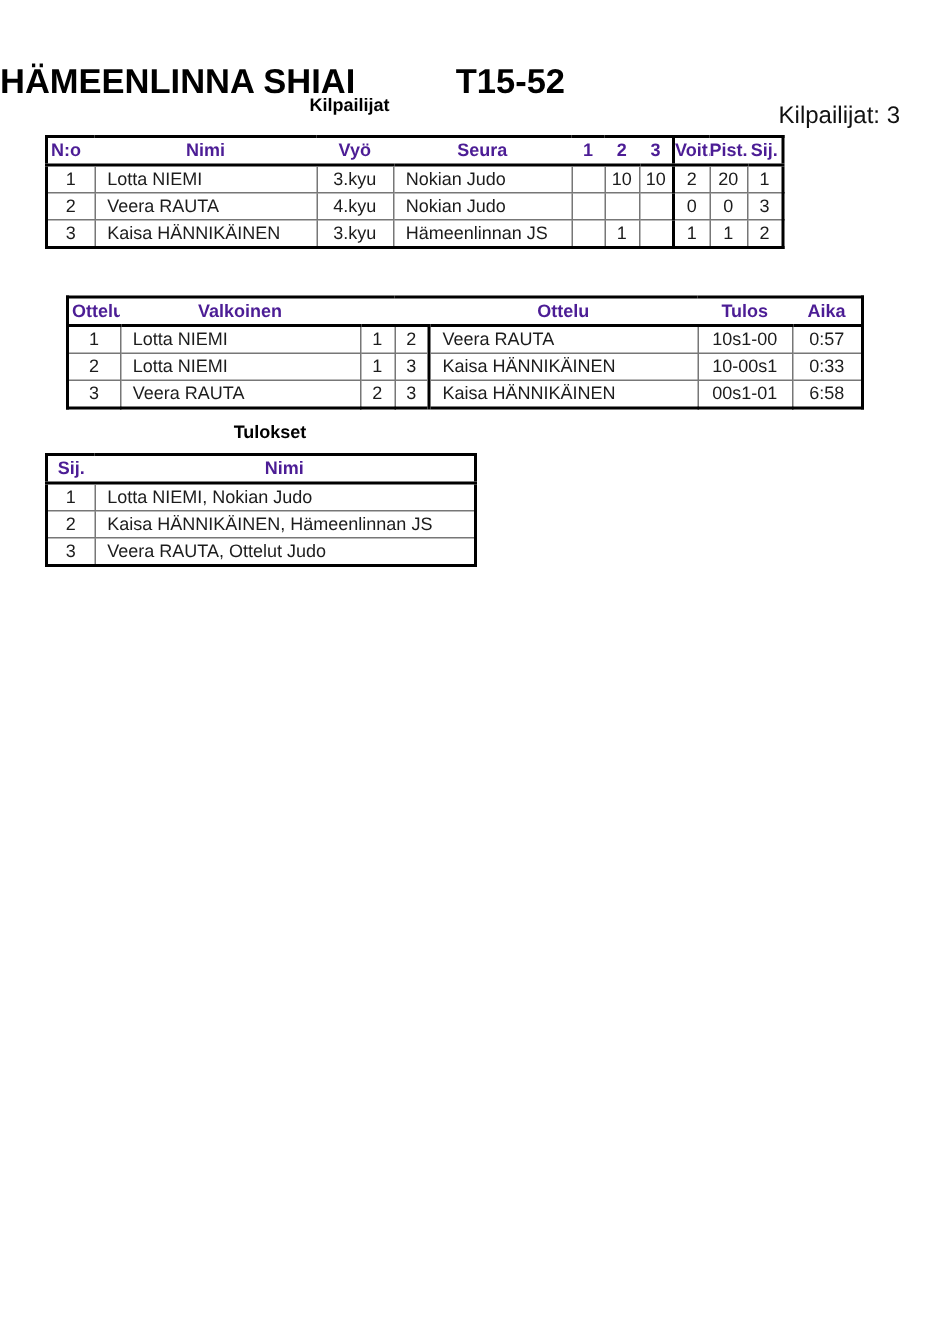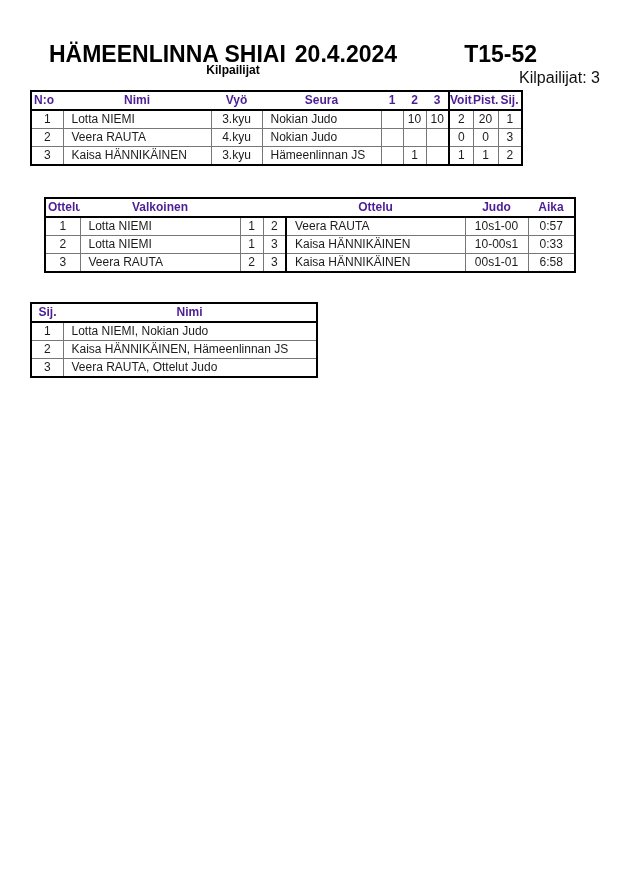--- a/index.html
+++ b/index.html
@@ -2,21 +2,21 @@
 <html><head>
 <meta charset="utf-8">
 <style>
   html,body{margin:0;padding:0;background:#fff;}
   .page{
     position:relative;width:630px;height:891px;background:#ffffff;
     font-family:"Liberation Sans",sans-serif;color:#000;overflow:hidden;
   }
   .title-row{
     position:absolute;top:41px;left:0;width:630px;
-    display:flex;justify-content:center;align-items:baseline;
+    display:flex;align-items:baseline;
     padding-right:44px;box-sizing:border-box;
     font-weight:bold;font-size:23px;letter-spacing:0px;white-space:nowrap;
   }
   .title-date{margin-left:9px;}
   .title-cat{margin-left:67px;}
   .sec-heading{
     position:absolute;font-size:12px;font-weight:bold;text-align:center;white-space:nowrap;
   }
   .heading-kilpailijat{top:63px;left:30px;width:406px;}
   .heading-ottelut{top:177px;left:30px;width:530px;margin-top:26px;}
@@ -42,21 +42,20 @@
   .l{text-align:left;padding-left:8px;}
   .thL{border-left:2px solid #000 !important;}
 </style>
 </head>
 <body>
 
 <div class="page">
 
   <div class="title-row">
     <span>HÄMEENLINNA SHIAI</span>
-    <span class="title-date">20.4.2024</span>
     <span class="title-cat">T15-52</span>
   </div>
 
   <div class="sec-heading heading-kilpailijat">Kilpailijat</div>
   <div class="count-label">Kilpailijat: 3</div>
 
   <table class="t-competitors">
     <colgroup>
       <col style="width:32px">
         <col style="width:148px">
@@ -135,21 +134,21 @@
         <col style="width:63px">
         <col style="width:47px">
     </colgroup>
     <thead>
       <tr>
         <th class="hl">Ottelu</th>
         <th>Valkoinen</th>
         <th></th>
         <th></th>
         <th>Ottelu</th>
-        <th>Judo</th>
+        <th>Tulos</th>
         <th>Aika</th>
       </tr>
     </thead>
     <tbody>
       <tr>
         <td>1</td>
         <td class="l">Lotta NIEMI</td>
         <td>1</td>
         <td>2</td>
         <td class="l thL">Veera RAUTA</td>
@@ -170,20 +169,21 @@
         <td class="l">Veera RAUTA</td>
         <td>2</td>
         <td>3</td>
         <td class="l thL">Kaisa HÄNNIKÄINEN</td>
         <td>00s1-01</td>
         <td>6:58</td>
       </tr>
     </tbody>
   </table>
 
+  <div class="sec-heading heading-tulokset">Tulokset</div>
 
   <table class="t-results">
     <colgroup>
       <col style="width:32px">
         <col style="width:254px">
     </colgroup>
     <thead>
       <tr>
         <th>Sij.</th>
         <th>Nimi</th>

